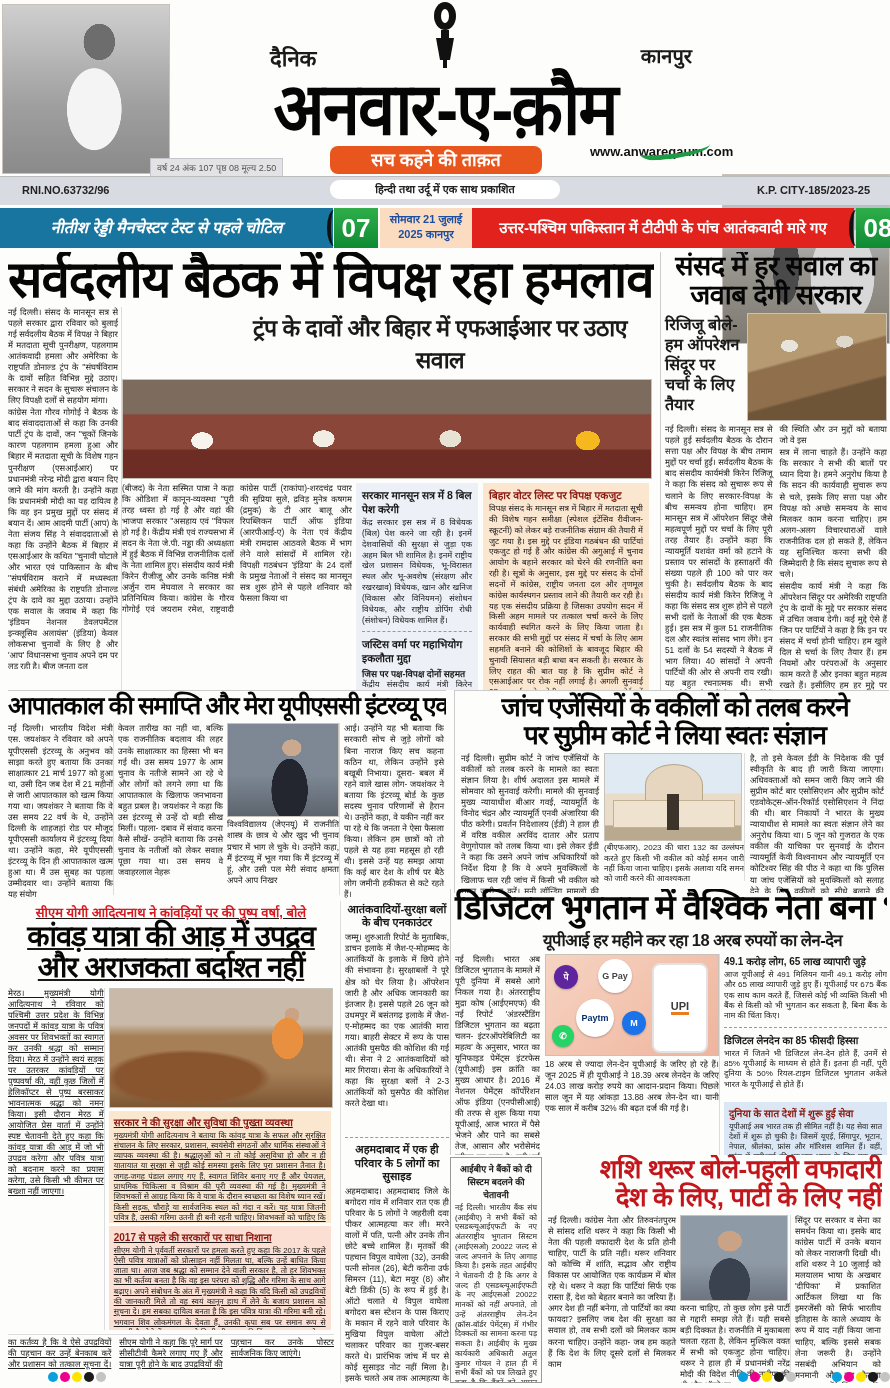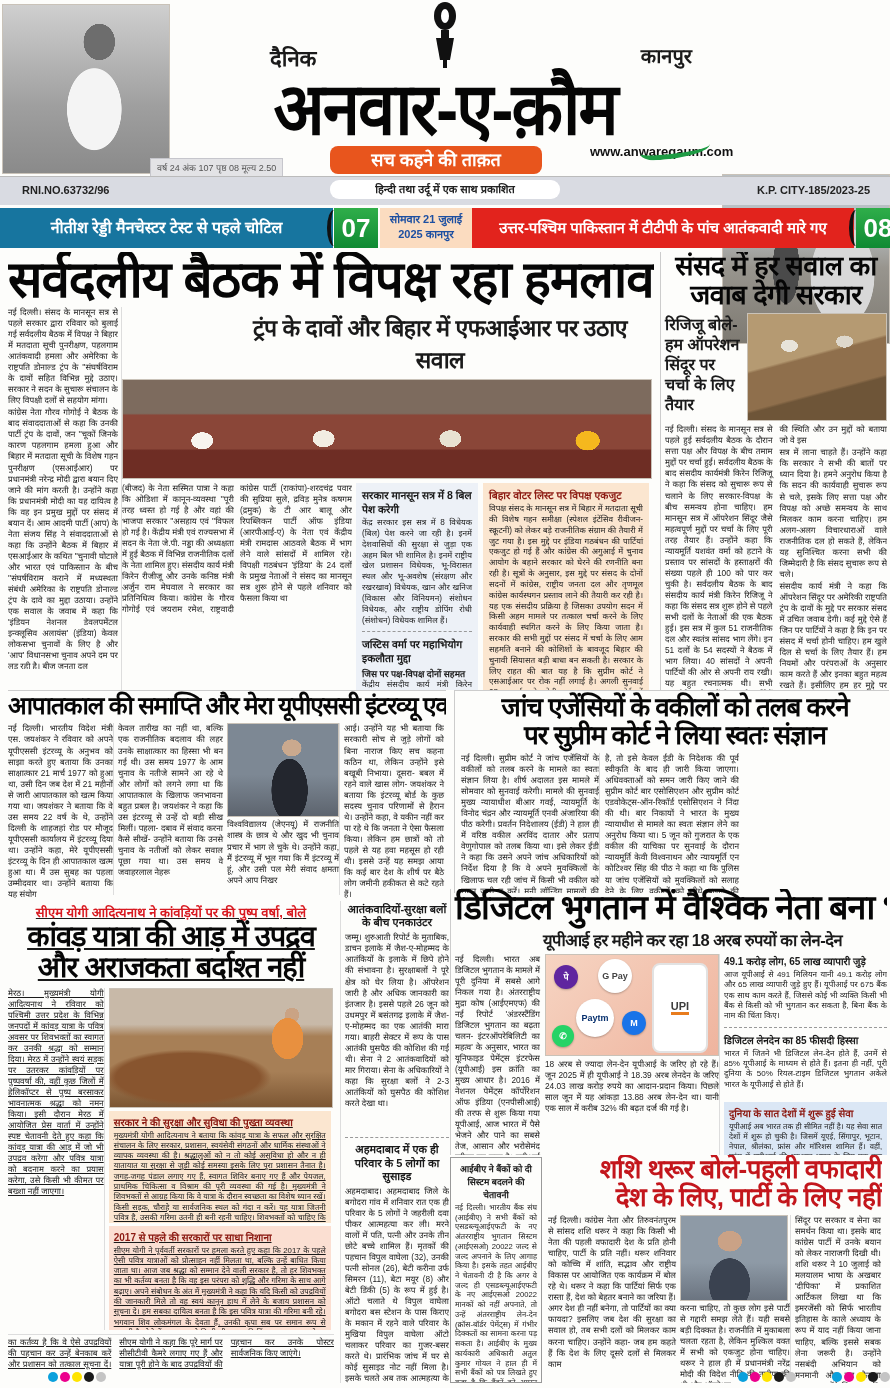--- a/index.html
+++ b/index.html
@@ -29,21 +29,21 @@
   .m-swoosh{position:absolute;left:470px;top:138px;width:70px;height:16px;border:0;
             border-bottom:5px solid #1d9b43;border-radius:0 0 70px 20px/0 0 16px 10px;transform:rotate(-4deg);}
   #substrip{position:absolute;left:0;top:176px;width:890px;height:28px;background:#d9dbe2;border-top:1px solid #bbb;}
   .ss-rni{position:absolute;left:22px;top:7px;font-size:11px;font-weight:bold;color:#222;}
   .ss-pub{position:absolute;left:330px;top:3px;width:230px;height:19px;line-height:19px;background:#fff;
           border-radius:9px;font-size:11px;font-weight:bold;text-align:center;color:#222;}
   .ss-kp{position:absolute;right:20px;top:7px;font-size:11px;font-weight:bold;color:#222;}
   
   #teaser{position:absolute;left:0;top:208px;width:890px;height:40px;}
   .t-blue{position:absolute;left:0;top:0;width:333px;height:40px;background:#17759f;color:#fff;
-          font-size:16px;font-weight:bold;text-align:center;line-height:40px;}
+          font-size:16px;font-weight:bold;text-align:center;line-height:40px;font-style:italic;}
   .t-pg{position:absolute;top:0;width:44px;height:40px;background:linear-gradient(180deg,#2fae4a,#0f8a33);
         color:#fff;font-size:26px;font-weight:bold;text-align:center;line-height:40px;}
   .t-pg:before{content:"";position:absolute;left:-7px;top:2px;width:10px;height:36px;
         border-left:4px solid #111;border-radius:50% 0 0 50%;}
   .t-date{position:absolute;left:380px;top:0;width:92px;height:40px;background:#fbdcc0;color:#1d4fa1;
           font-size:11px;font-weight:bold;text-align:center;padding-top:4px;box-sizing:border-box;line-height:15px;}
   .t-red{position:absolute;left:472px;top:0;width:382px;height:40px;background:#e2231d;color:#fff;
          font-size:15px;font-weight:bold;text-align:center;line-height:40px;}
   
   .story{position:absolute;overflow:hidden;}
@@ -222,20 +222,28 @@
       </div>
       <div class="col vr" style="width:100px;height:172px;padding-left:4px">आई। उन्होंने यह भी बताया कि सरकारी सोच से जुड़े लोगों को बिना नाराज किए सच कहना कठिन था, लेकिन उन्होंने इसे बखूबी निभाया। दूसरा- बबल में रहने वाले खास लोग- जयशंकर ने बताया कि इंटरव्यू बोर्ड के कुछ सदस्य चुनाव परिणामों से हैरान थे। उन्होंने कहा, वे यकीन नहीं कर पा रहे थे कि जनता ने ऐसा फैसला किया। लेकिन हम छात्रों को तो पहले से यह हवा महसूस हो रही थी। इससे उन्हें यह समझ आया कि कई बार देश के शीर्ष पर बैठे लोग जमीनी हकीकत से कटे रहते हैं।</div>
     </div>
   </div>
 
   <div id="court" class="story">
     <div class="hl hl1">जांच एजेंसियों के वकीलों को तलब करने</div>
     <div class="hl hl1">पर सुप्रीम कोर्ट ने लिया स्वतः संज्ञान</div>
     <div class="row" style="margin-top:4px">
       <div class="col" style="width:138px;height:128px">नई दिल्ली। सुप्रीम कोर्ट ने जांच एजेंसियों के वकीलों को तलब करने के मामले का स्वतः संज्ञान लिया है। शीर्ष अदालत इस मामले में सोमवार को सुनवाई करेगी। मामले की सुनवाई मुख्य न्यायाधीश बीआर गवई, न्यायमूर्ति के विनोद चंद्रन और न्यायमूर्ति एनवी अंजारिया की पीठ करेगी। प्रवर्तन निदेशालय (ईडी) ने हाल ही में वरिष्ठ वकील अरविंद दातार और प्रताप वेणुगोपाल को तलब किया था। इसे लेकर ईडी ने कहा कि उसने अपने जांच अधिकारियों को निर्देश दिया है कि वे अपने मुवक्किलों के खिलाफ चल रही जांच में किसी भी वकील को समन जारी न करें। मनी लॉन्ड्रिंग मामलों की जांच कर रही ईडी ने एक आदेश जारी किया है। इसमें कहा गया कि भारतीय साक्ष्य अधिनियम</div>
+      <div style="width:140px;padding-left:5px">
+        <div class="photo ph-sc" style="width:136px;height:86px">
+          <div class="dome"></div>
+          <div class="base"></div>
+          <div class="statue"></div>
+        </div>
+        <div class="capline" style="margin-top:2px">(बीएफआर), 2023 की धारा 132 का उल्लंघन करते हुए किसी भी वकील को कोई समन जारी नहीं किया जाना चाहिए। इसके अलावा यदि समन को जारी करने की आवश्यकता</div>
+      </div>
       <div class="col vr" style="width:134px;height:128px;padding-left:5px">है, तो इसे केवल ईडी के निदेशक की पूर्व स्वीकृति के बाद ही जारी किया जाएगा। अधिवक्ताओं को समन जारी किए जाने की सुप्रीम कोर्ट बार एसोसिएशन और सुप्रीम कोर्ट एडवोकेट्स-ऑन-रिकॉर्ड एसोसिएशन ने निंदा की थी। बार निकायों ने भारत के मुख्य न्यायाधीश से मामले का स्वतः संज्ञान लेने का अनुरोध किया था। 5 जून को गुजरात के एक वकील की याचिका पर सुनवाई के दौरान न्यायमूर्ति केवी विश्वनाथन और न्यायमूर्ति एन कोटिश्वर सिंह की पीठ ने कहा था कि पुलिस या जांच एजेंसियों को मुवक्किलों को सलाह देने के लिए वकीलों को सीधे बुलाने की अनुमति देना कानूनी पेशे की स्वायत्तता को गंभीर रूप से कमजोर करेगा।</div>
     </div>
   </div>
 
   <div id="kanwar" class="story">
     <div class="kicker" style="font-size:13px;text-align:center">सीएम योगी आदित्यनाथ ने कांवड़ियों पर की पुष्प वर्षा, बोले</div>
     <div class="hl hl1">कांवड़ यात्रा की आड़ में उपद्रव</div>
     <div class="hl hl1">और अराजकता बर्दाश्त नहीं</div>
     <div class="row" style="margin-top:4px">
       <div style="width:96px">

